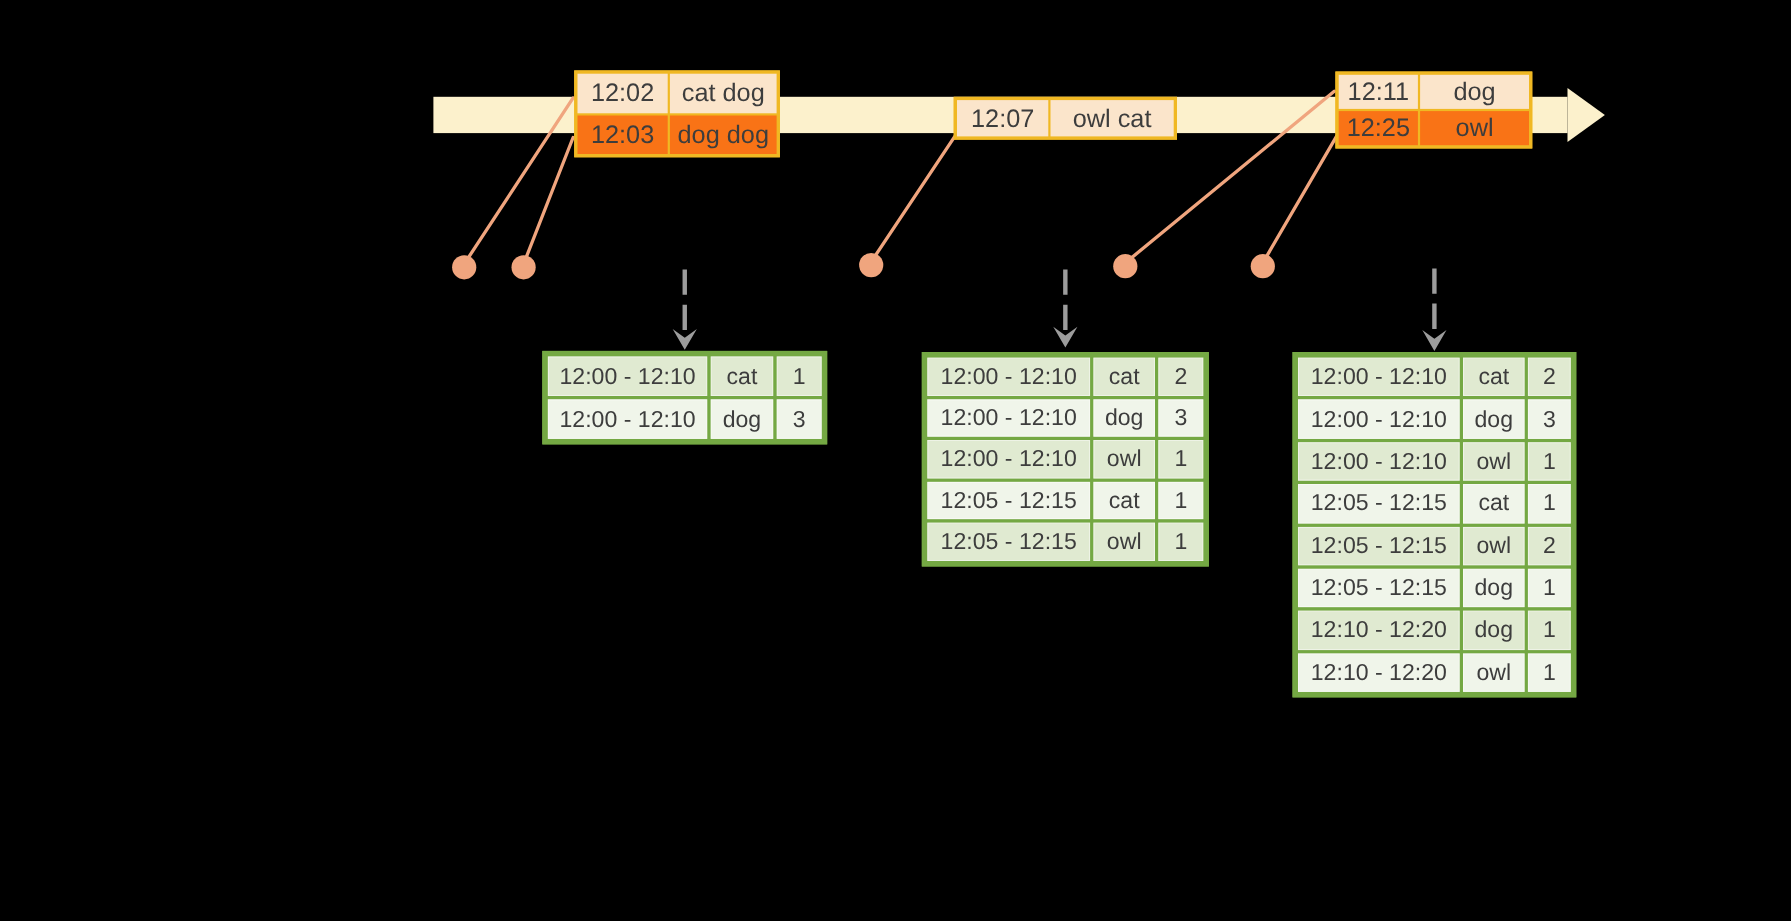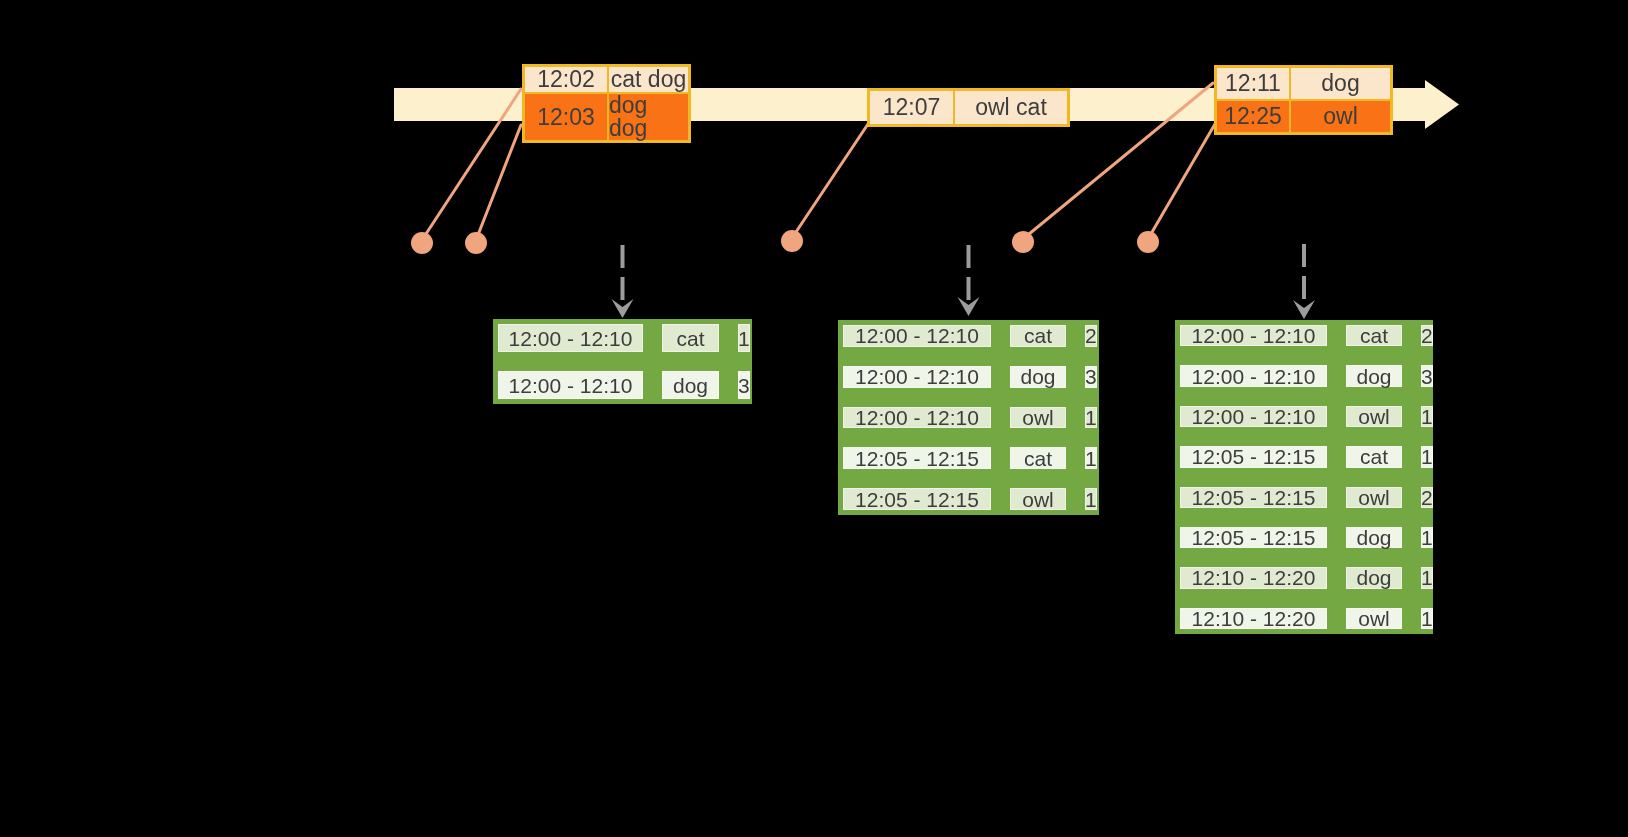--- a/index.html
+++ b/index.html
@@ -22,29 +22,29 @@
     background: #F0B823;
     border: 3px solid #F0B823;
     box-sizing: border-box;
   }
   .etable .cell {
     display: flex; align-items: center; justify-content: center;
     font-size: 23px; line-height: 1;
   }
   .e-dark  { background: #FBE5CB; }
   .e-light { background: #f97316; }
-  #etable1 { left: 522px;  top: 64px; width: 169px; height: 79px; grid-template-columns: 82px 1fr; grid-auto-rows: 1fr; }
+  #etable1 { left: 522px;  top: 64px; width: 187px; height: 79px; grid-template-columns: 82px 1fr; grid-auto-rows: 1fr; }
   #etable2 { left: 867px;  top: 88px; width: 203px; height: 39px; grid-template-columns: 83px 1fr; grid-auto-rows: 1fr; }
   #etable3 { left: 1214px; top: 65px; width: 179px; height: 70px; grid-template-columns: 72px 1fr; grid-auto-rows: 1fr; }
 
   
   .rtable {
     position: absolute;
     display: grid;
-    gap: 19px;
+    gap: 3px;
     background: #74A843;
     border: 5px solid #74A843;
     box-sizing: border-box;
   }
   .rtable .cell {
     display: flex; align-items: center; justify-content: center;
     font-size: 21px; line-height: 1;
     box-shadow: inset 0 0 0 1px rgba(255,255,255,0.45);
   }
   .r-dark  { background: #E0EAD1; }

